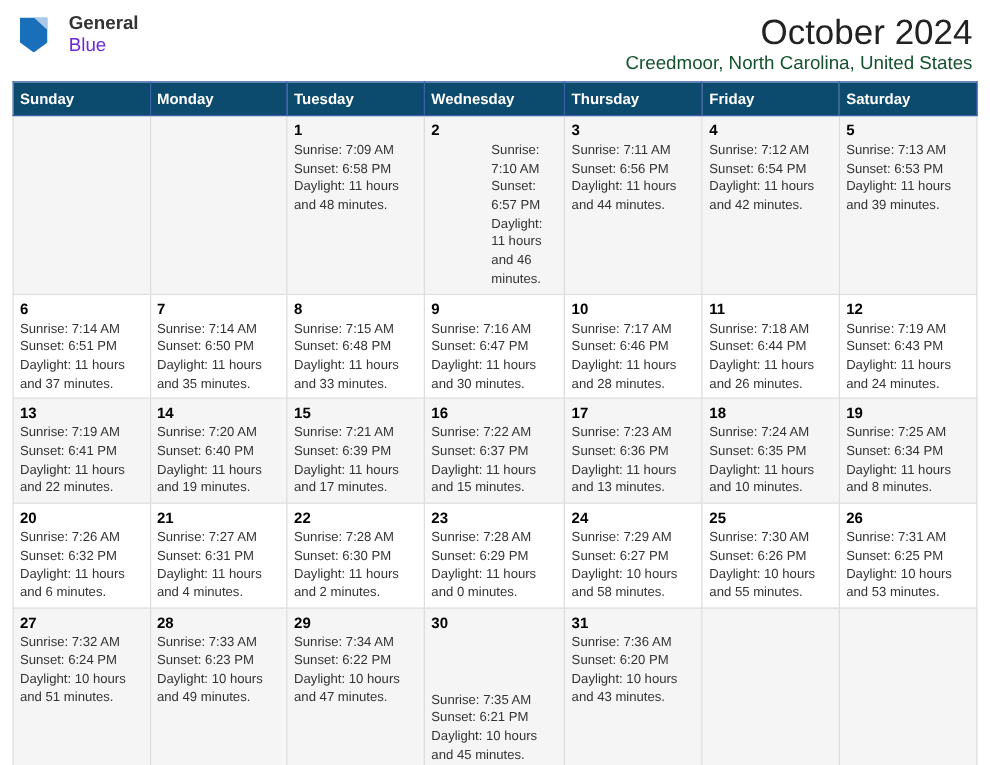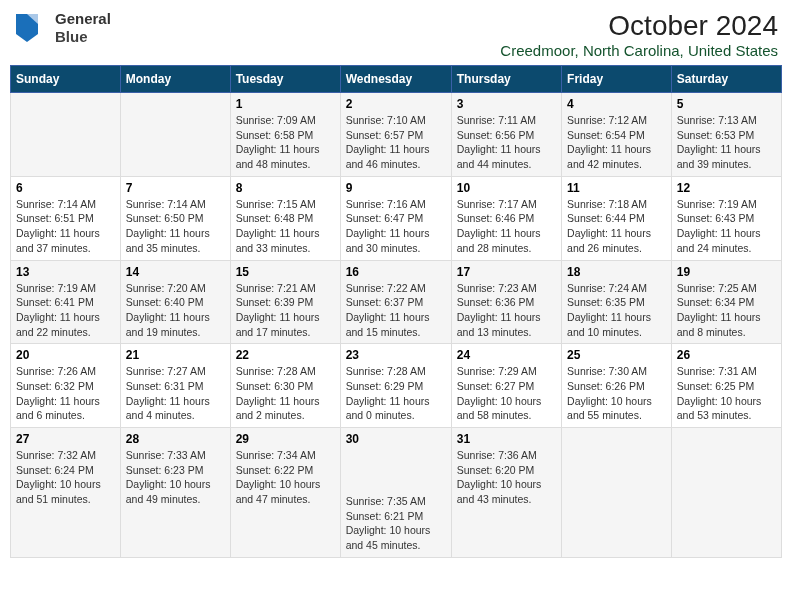--- a/index.html
+++ b/index.html
@@ -88,21 +88,21 @@
 <body>
 
 <div class="header">
   <div class="logo">
     <svg class="logo-icon" viewBox="0 0 22 28" xmlns="http://www.w3.org/2000/svg">
       <polygon points="0,0 22,0 22,20 11,28 0,20" fill="#1a6fba"></polygon>
       <polygon points="11,0 22,0 22,10" fill="#aac8e8"></polygon>
     </svg>
     <div>
       <div style="font-size:15px;font-weight:bold;color:#333;line-height:1.2;">General</div>
-      <div style="font-size:15px;font-weight:bold;color:#404040;line-height:1.2;">Blue</div>
+      <div style="font-size:15px;font-weight:normal;color:#6d28d9;line-height:1.2;">Blue</div>
     </div>
   </div>
   <div class="title-area">
     <div class="month-title">October 2024</div>
     <div class="location">Creedmoor, North Carolina, United States</div>
   </div>
 </div>
 
 <table>
   <thead>
@@ -121,21 +121,21 @@
         <td class="empty"></td>
         <td class="empty"></td>
         <td>
           <span class="day-num">1</span>
           <div class="day-info" style="white-space: pre-line;">Sunrise: 7:09 AM
 Sunset: 6:58 PM
 Daylight: 11 hours and 48 minutes.</div>
         </td>
         <td>
           <span class="day-num">2</span>
-          <div class="day-info" style="white-space: pre-line;">Sunrise: 7:10 AM
+          <div class="day-info" style="white-space: pre-line; margin-left: 48px;">Sunrise: 7:10 AM
 Sunset: 6:57 PM
 Daylight: 11 hours and 46 minutes.</div>
         </td>
         <td>
           <span class="day-num">3</span>
           <div class="day-info" style="white-space: pre-line;">Sunrise: 7:11 AM
 Sunset: 6:56 PM
 Daylight: 11 hours and 44 minutes.</div>
         </td>
         <td>

